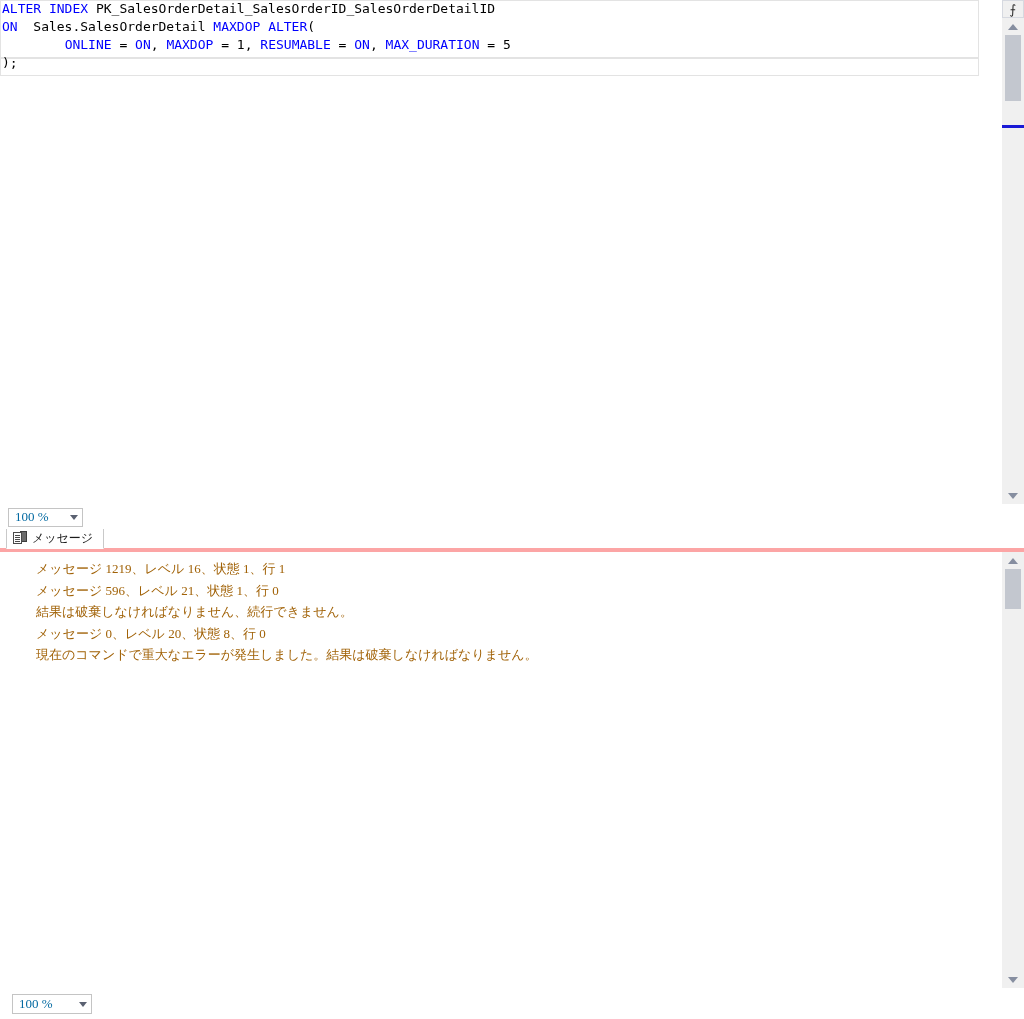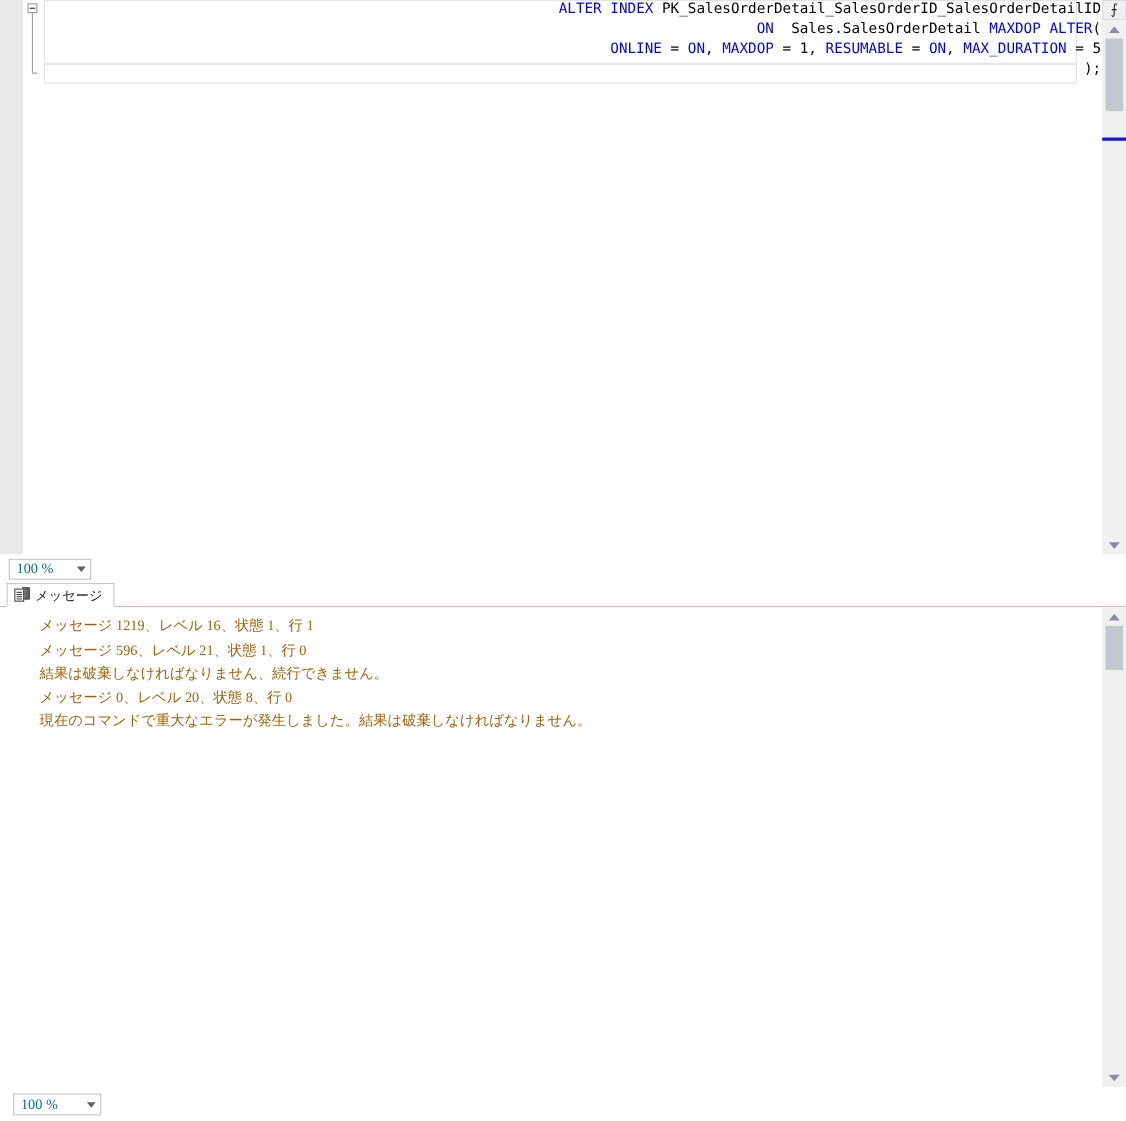--- a/index.html
+++ b/index.html
@@ -30,24 +30,23 @@
     height: 504px;
     display: flex;
     flex-direction: row;
     background: #ffffff;
     overflow: hidden;
   }
   .editor-body {
     flex: 1 1 auto;
     position: relative;
     display: flex;
-    flex-direction: row;
-    background: #ffffff;
-    overflow: hidden;
-    text-align: right;
+    flex-direction: column;
+    background: #ffffff;
+    overflow: hidden;
   }
   
   .indicator-margin {
     width: 20px;
     background: #e8e8e8;
     border-right: 1px solid #e8e8e8;
   }
   
   .fold-margin {
     width: 19px;
@@ -233,21 +232,21 @@
     flex-direction: column;
     background: #ffffff;
     position: relative;
     overflow: hidden;
   }
   .tab-strip {
     height: 23px;
     background: #ffffff;
     display: flex;
     align-items: flex-end;
-    border-bottom: 1px solid #fca5a5;
+    border-bottom: 4px solid #fca5a5;
     padding-left: 6px;
     box-sizing: border-box;
   }
   .tab {
     height: 22px;
     display: flex;
     align-items: center;
     gap: 5px;
     padding: 0 10px 0 6px;
     background: #ffffff;

